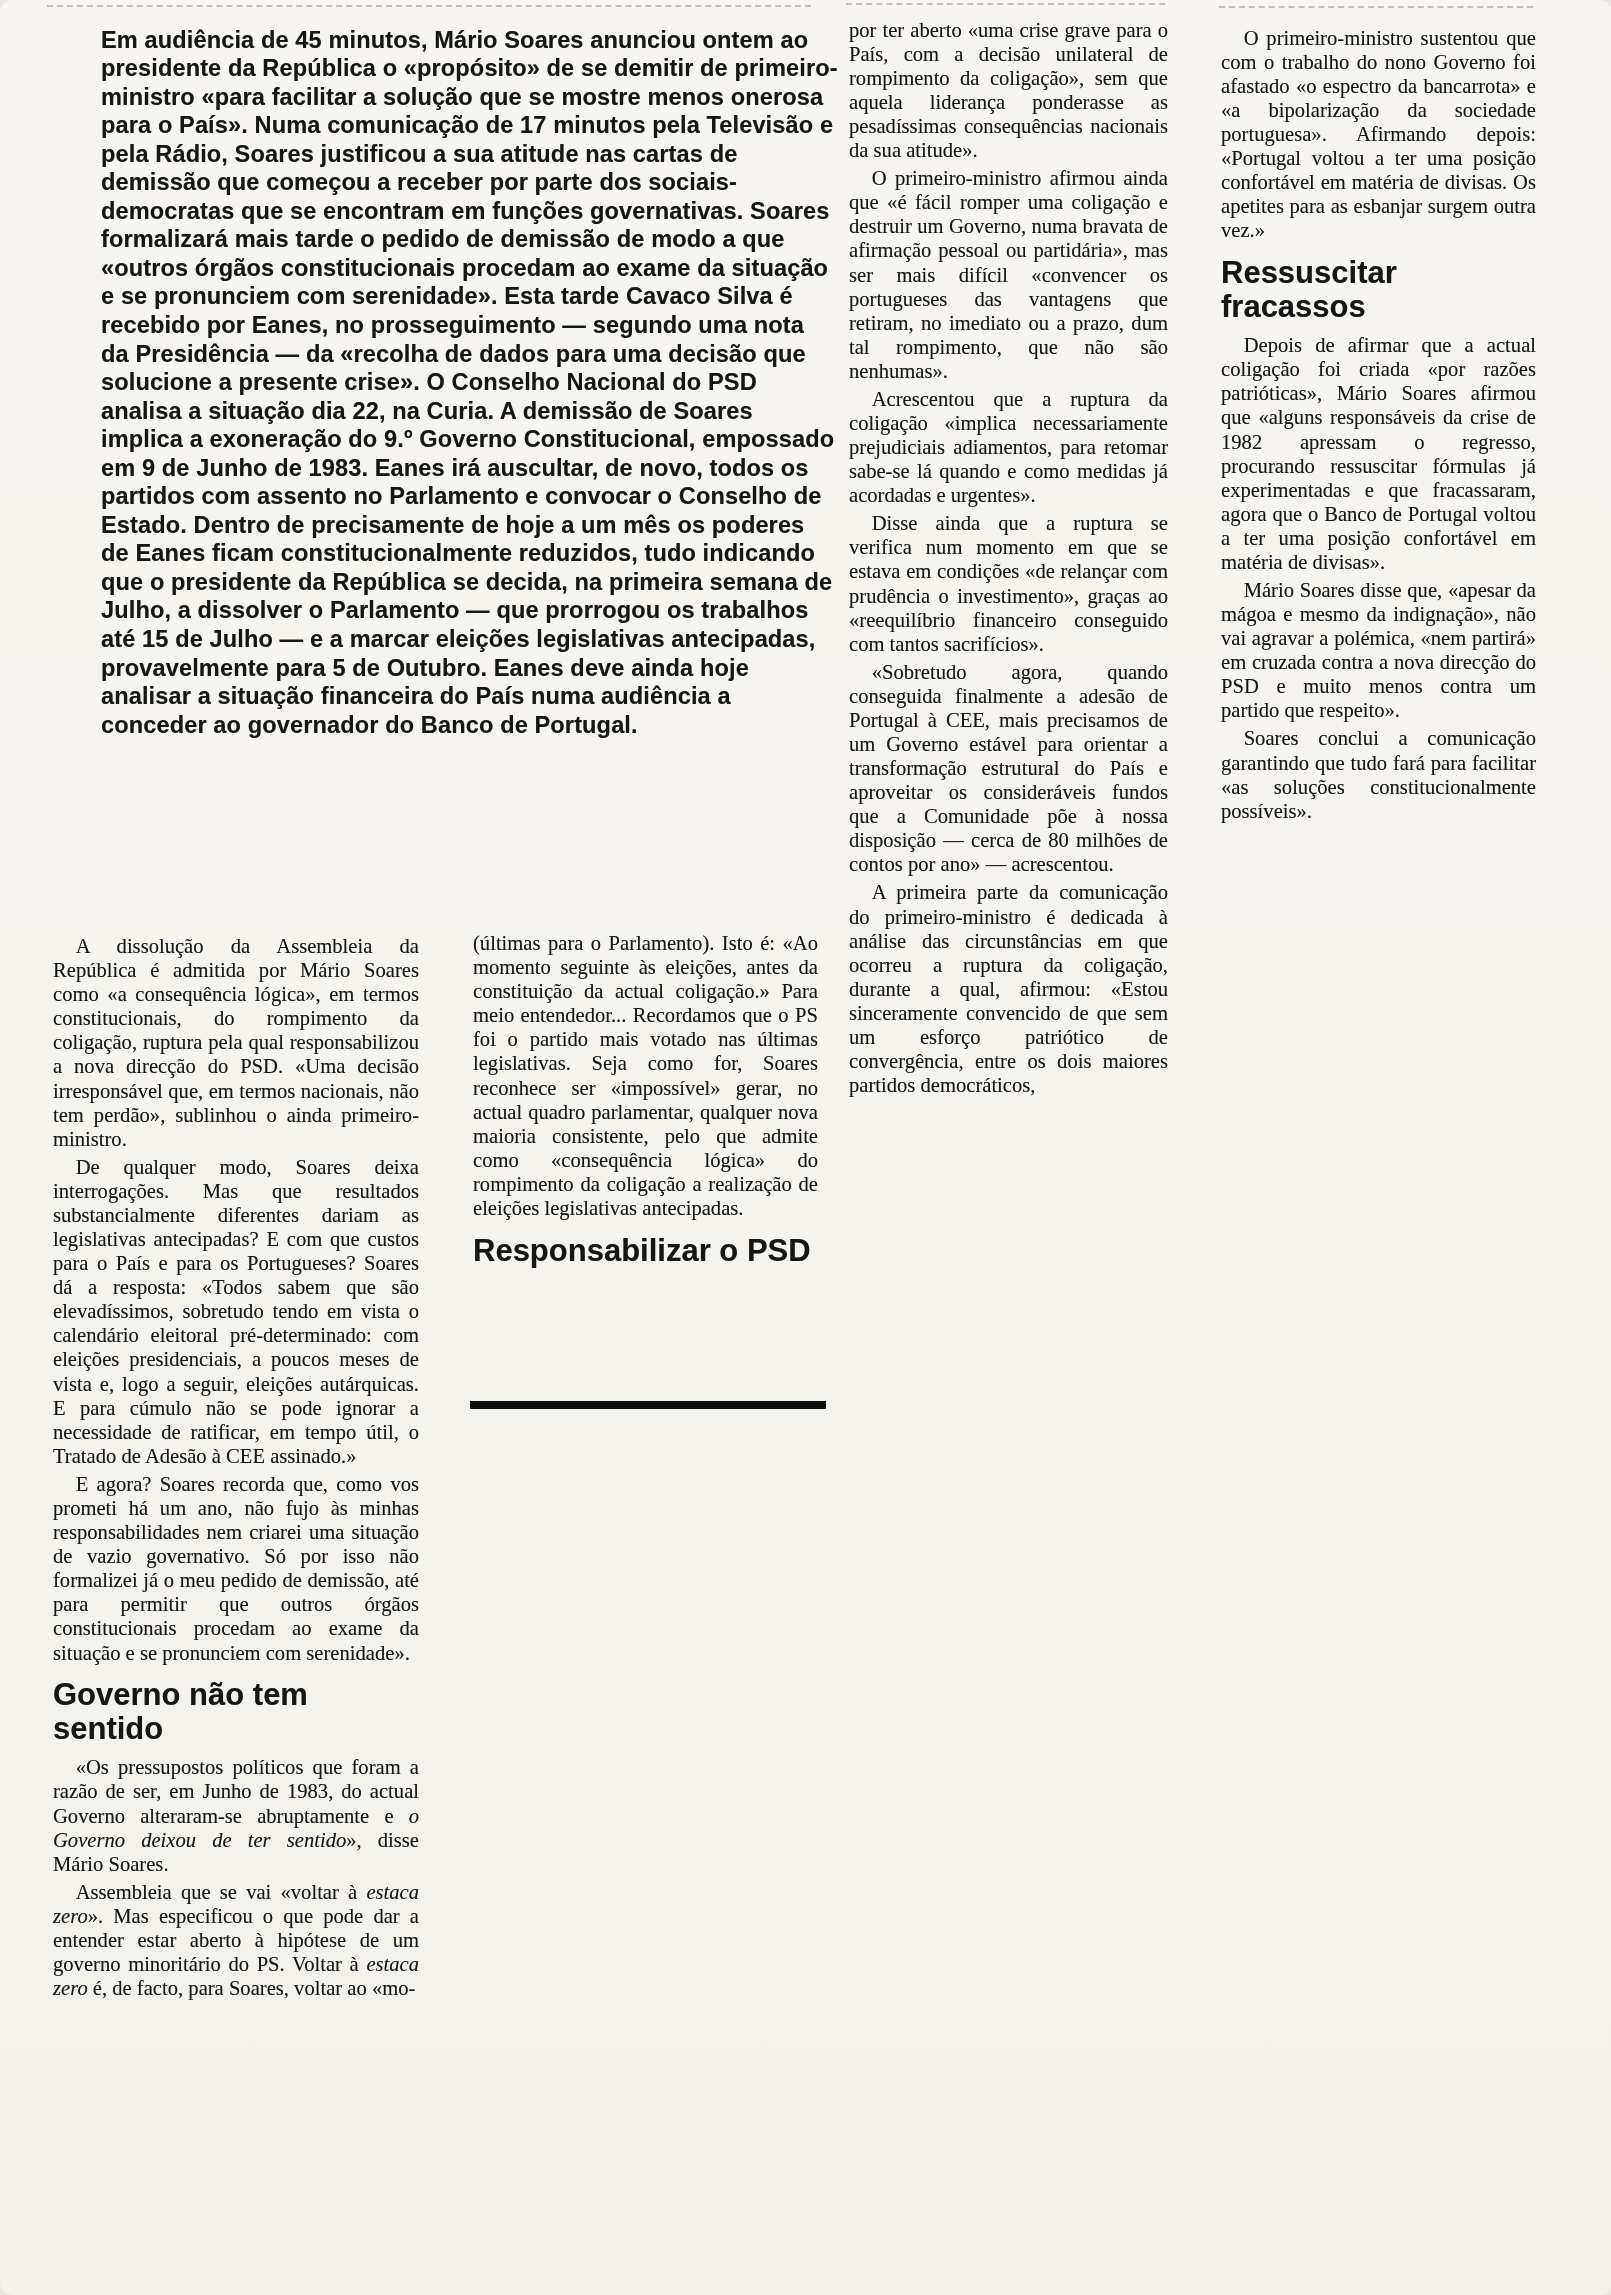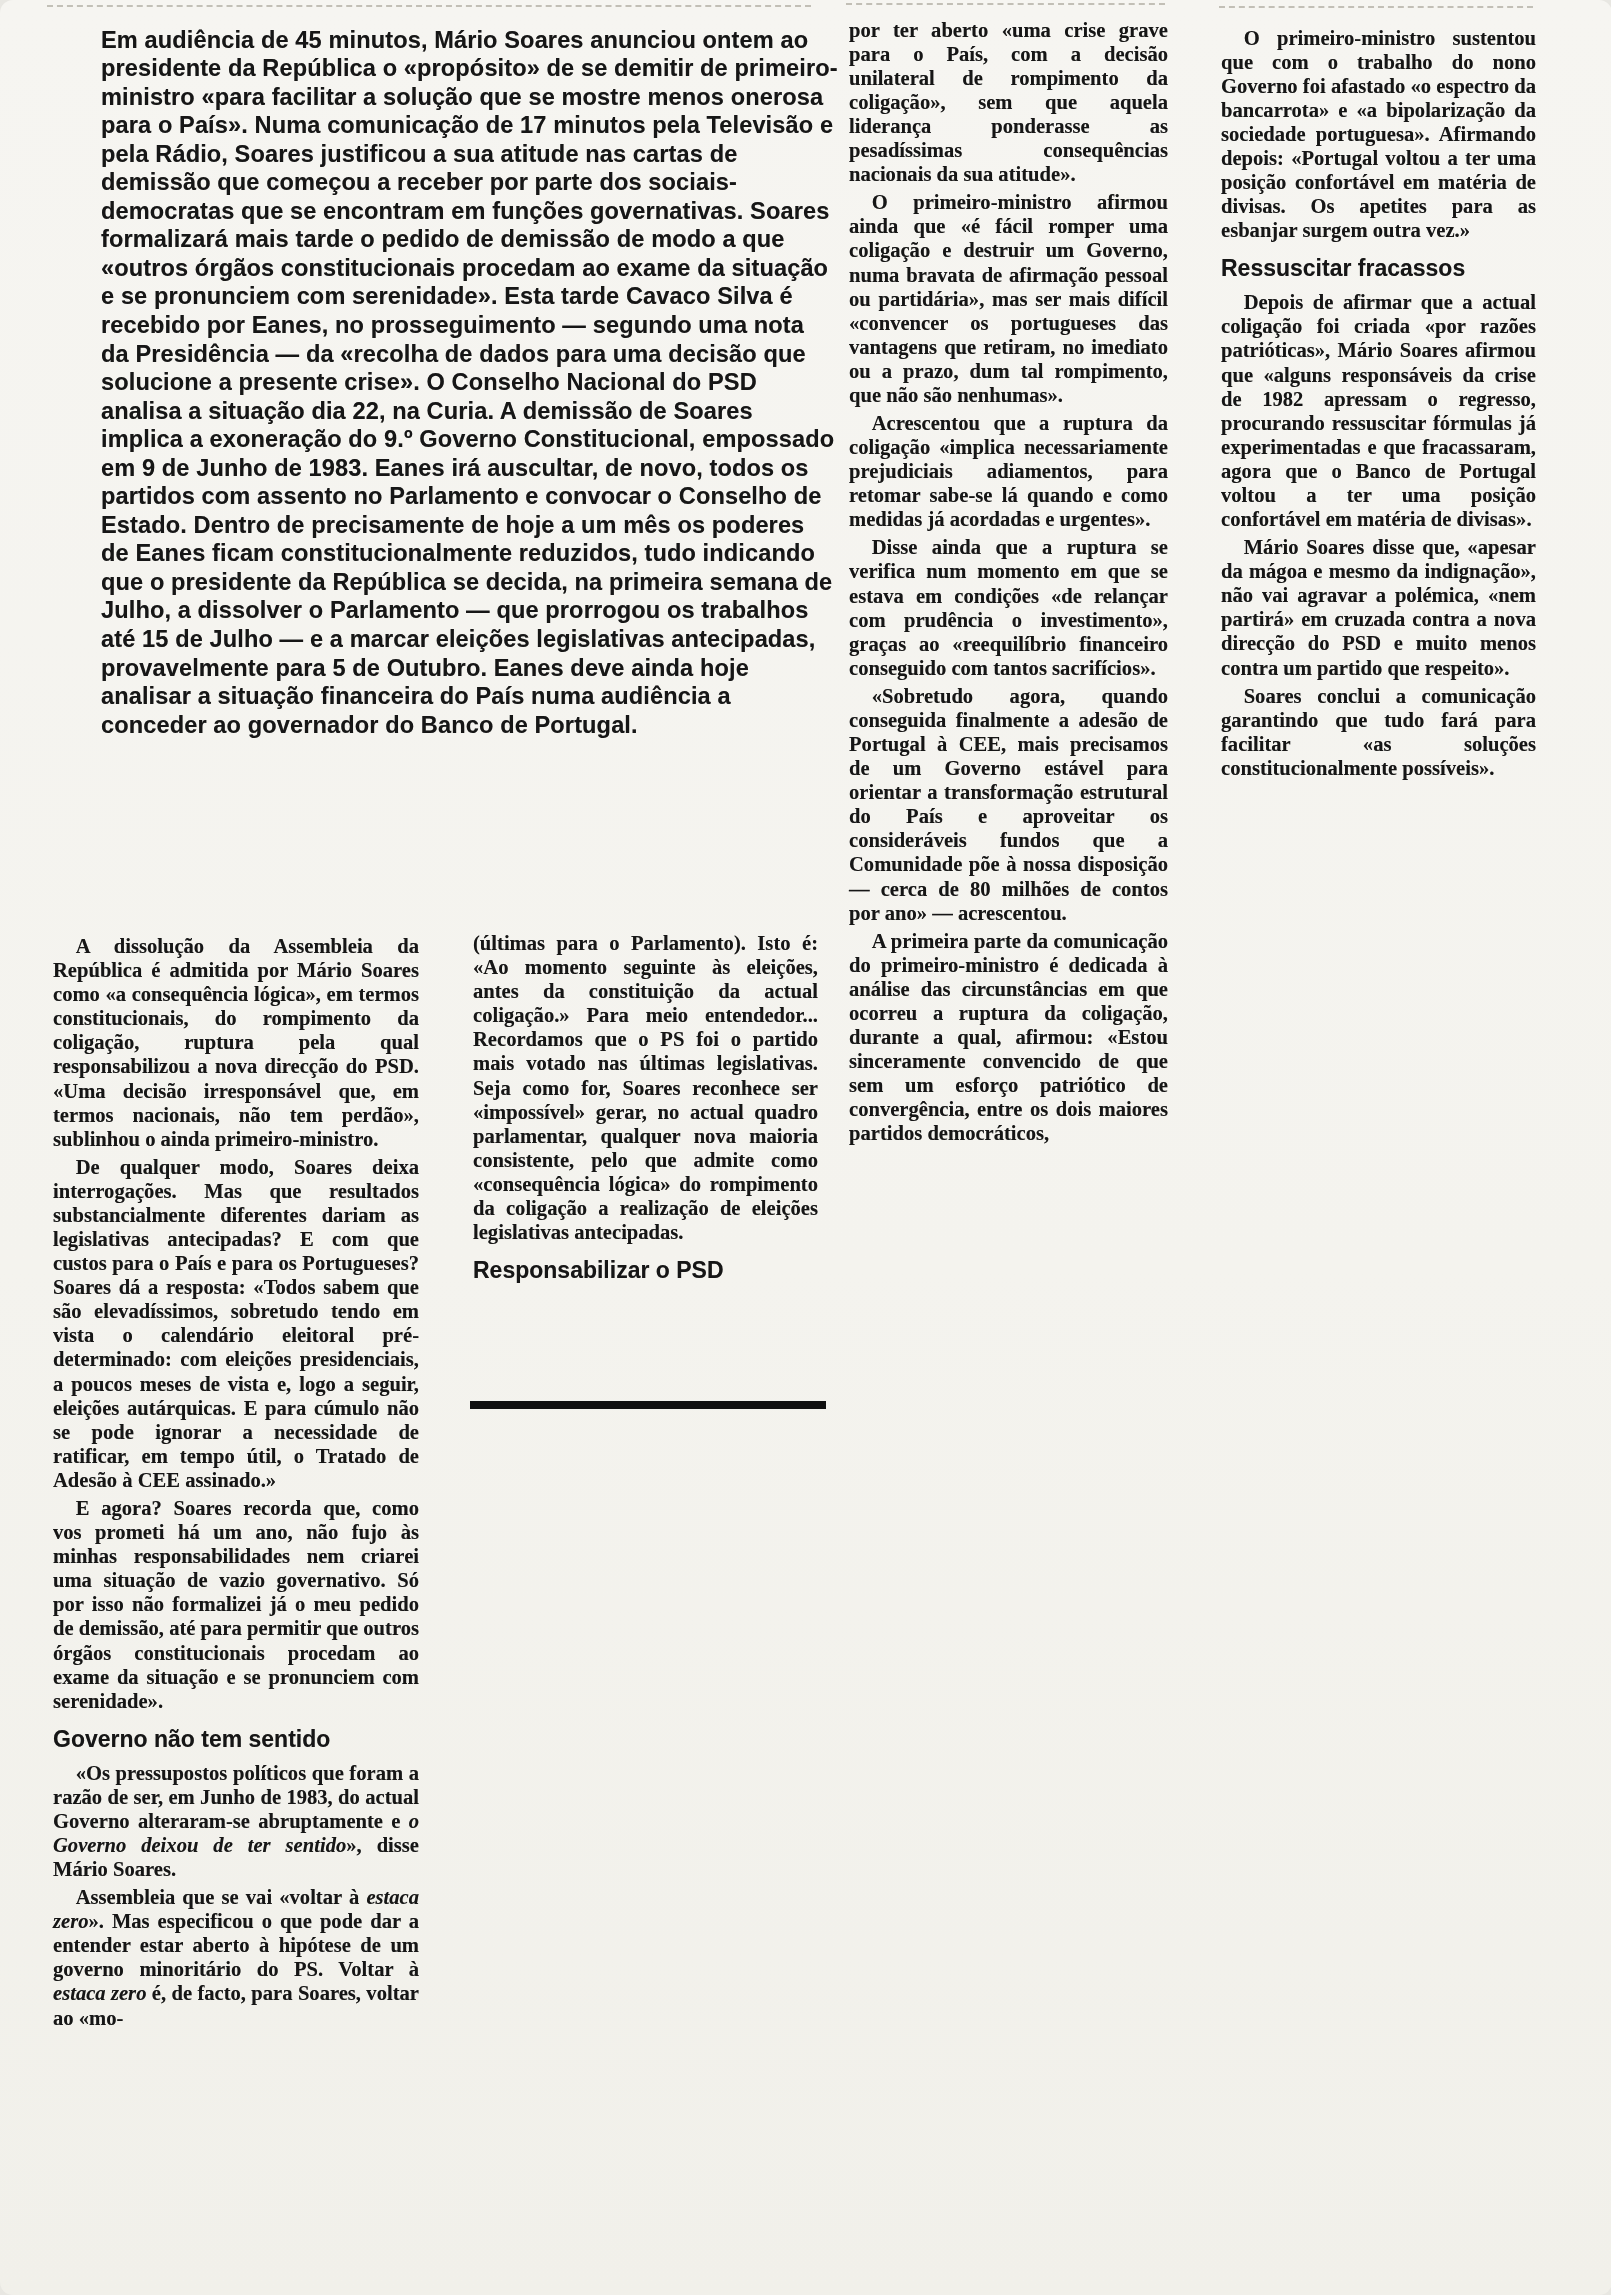--- a/index.html
+++ b/index.html
@@ -37,25 +37,25 @@
   }
   .lead p { margin:0; }
 
   .col {
     position:absolute;
     font-size:20.6px;
     line-height:1.17;
     text-align:justify;
     hyphens:auto;
   }
-  .col p { margin:0 0 3.9px 0; text-indent:1.1em;font-weight:bold; }
+  .col p { margin:0 0 3.9px 0; text-indent:1.1em; }
   .col p.cont { text-indent:0; }
   .col h3 {
     font-family:"Liberation Sans", sans-serif;
-    font-size:23px;
+    font-size:31px;
     line-height:1.1;
     margin:13.8px 0 8.8px 0;
     text-align:left;
   }
   .col em { font-style:italic; }
 
   .col-crise { left:849px; top:17.7px;  width:319px; }
   .col-parl  { left:1221px; top:25.5px;  width:315px; }
   .col-diss  { left:53px;  top:934px; width:366px; }
   .col-ult   { left:473px;  top:931px; width:345px; }

